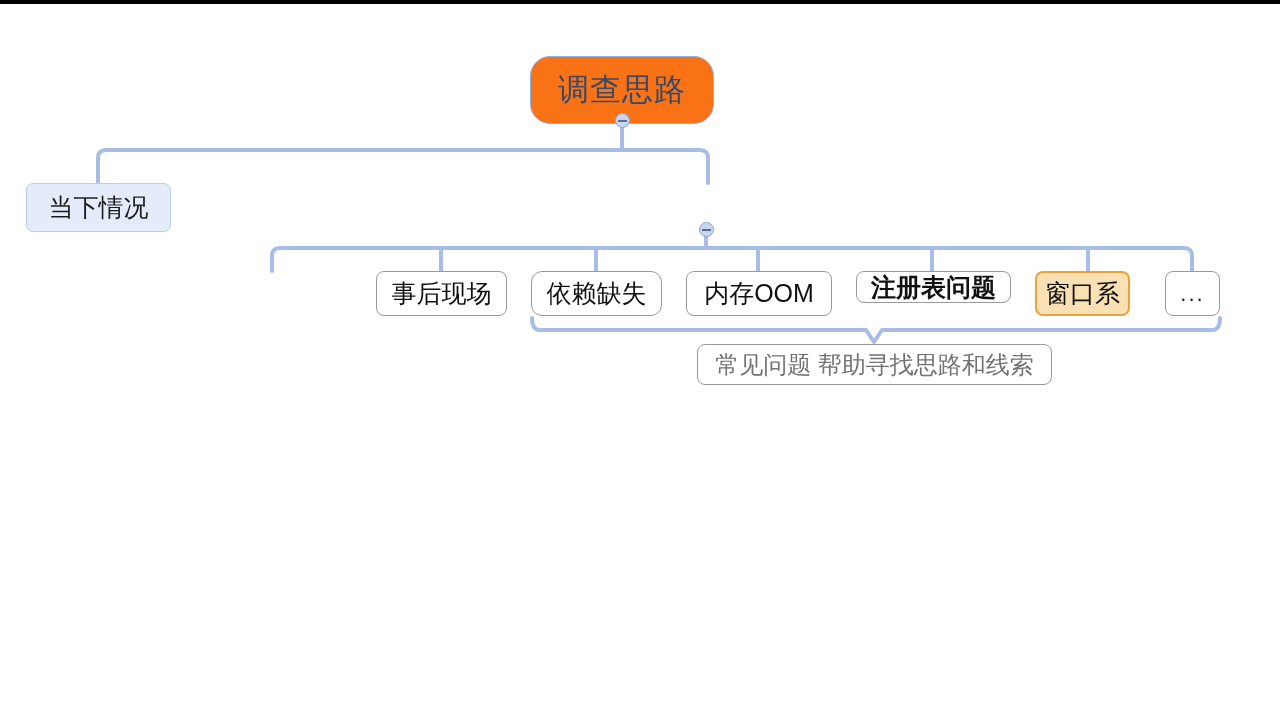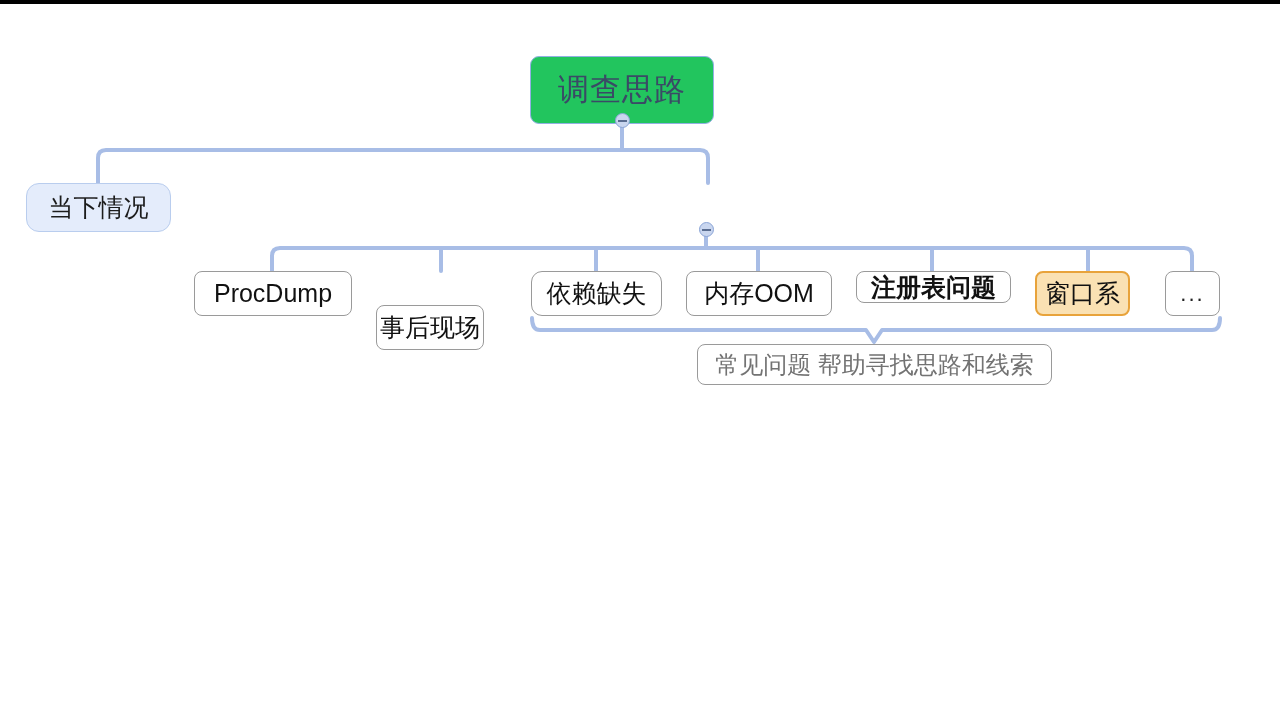--- a/index.html
+++ b/index.html
@@ -39,31 +39,31 @@
   .node {
     position: absolute;
     box-sizing: border-box;
     display: flex;
     align-items: center;
     justify-content: center;
     white-space: nowrap;
     color: #1a1a1a;
   }
   .node-root {
-    background: #22c55e;
+    background: #f97316;
     border: 1px solid #93b0e3;
-    border-radius: 9px;
+    border-radius: 20px;
     font-size: 31px;
     color: #3a4a66;
     letter-spacing: 1px;
   }
   .node-branch {
     background: #e4ecfb;
     border: 1px solid #b9cdee;
-    border-radius: 13px;
+    border-radius: 7px;
     font-size: 25px;
     color: #1c1c1c;
   }
   .node-leaf {
     background: #ffffff;
     border: 1px solid #9a9a9a;
     border-radius: 8px;
     font-size: 25px;
     color: #111111;
   }
@@ -134,25 +134,22 @@
     <span>调查思路</span>
   </div>
   <div class="toggle" style="left:615px; top:113px;"></div>
 
   <div class="node node-branch" style="left:26px; top:183px; width:145px; height:49px;">
     <span>当下情况</span>
   </div>
 
   <div class="toggle" style="left:699px; top:222px;"></div>
 
-  <div class="node node-leaf" style="left:194px; top:271px; width:158px; height:45px;">
-    <span>ProcDump</span>
-  </div>
 
-  <div class="node node-leaf" style="left:376px; top:271px; width:108px; height:45px;margin-top:34px;">
+  <div class="node node-leaf" style="left:376px; top:271px; width:131px; height:45px;">
     <span>事后现场</span>
   </div>
 
   <div class="node node-leaf" style="left:531px; top:271px; width:131px; height:45px;border-radius:11px;">
     <span>依赖缺失</span>
   </div>
 
   <div class="node node-leaf" style="left:686px; top:271px; width:146px; height:45px;justify-content:center;">
     <span>内存OOM</span>
   </div>

